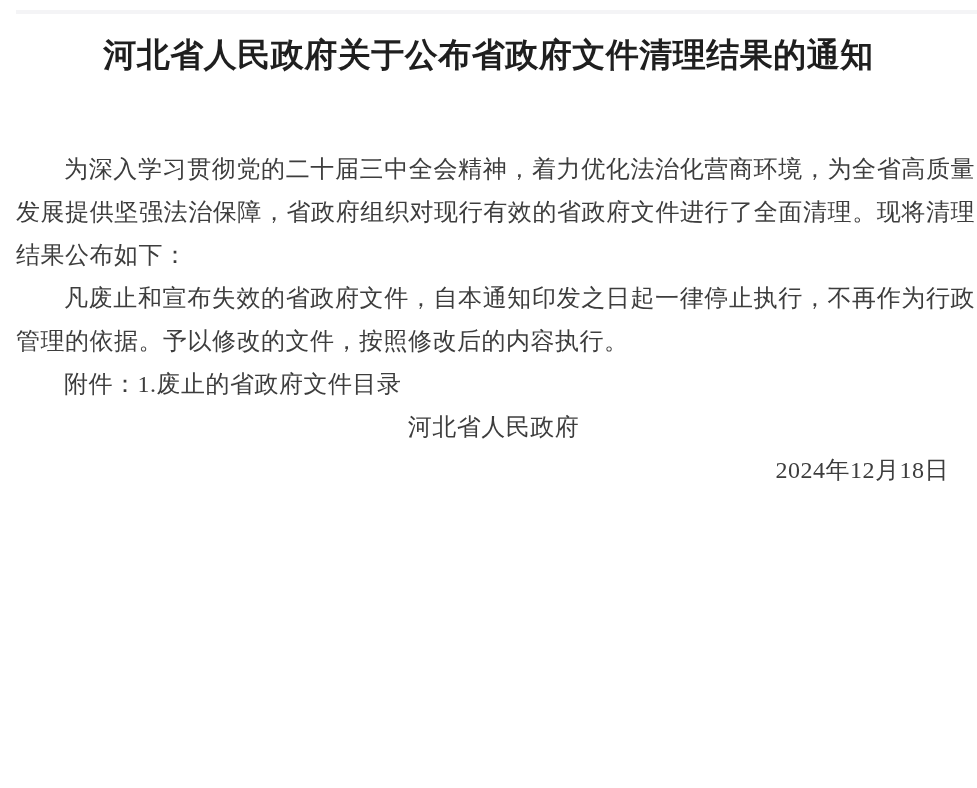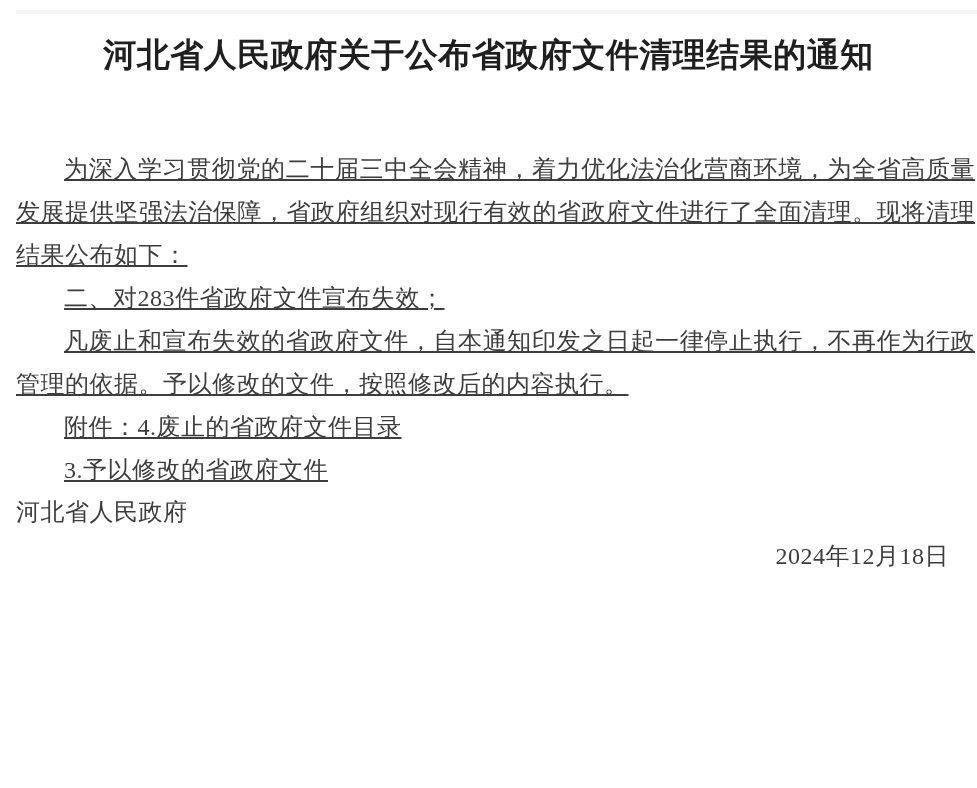--- a/index.html
+++ b/index.html
@@ -46,44 +46,40 @@
     line-height: 43px;
     letter-spacing: 0.5px;
     color: #3d3d3d;
   }
   .doc-body p {
     margin: 0;
     text-align: justify;
   }
   .doc-body p.indent {
     text-indent: 2em;
-    text-decoration: underline;
   }
   .doc-body p.sig {
-    text-align: left;
+    text-align: center;
     padding-right: 4px;
-    font-family: Liberation Mono, monospace;
   }
   .doc-body p.date {
     text-align: right;
     padding-right: 26px;
   }
 </style>
 </head>
 <body>
 
 <div class="page">
 
   <div class="top-divider"></div>
 
   <h1 class="doc-title">河北省人民政府关于公布省政府文件清理结果的通知</h1>
 
   <div class="doc-body">
     <p class="indent">为深入学习贯彻党的二十届三中全会精神，着力优化法治化营商环境，为全省高质量发展提供坚强法治保障，省政府组织对现行有效的省政府文件进行了全面清理。现将清理结果公布如下：</p>
-    <p class="indent">二、对283件省政府文件宣布失效；</p>
     <p class="indent">凡废止和宣布失效的省政府文件，自本通知印发之日起一律停止执行，不再作为行政管理的依据。予以修改的文件，按照修改后的内容执行。</p>
-    <p class="indent">附件：4.废止的省政府文件目录</p>
-    <p class="indent">3.予以修改的省政府文件</p>
+    <p class="indent">附件：1.废止的省政府文件目录</p>
     <p class="sig">河北省人民政府</p>
     <p class="date">2024年12月18日</p>
   </div>
 
 </div>
 
 </body></html>

